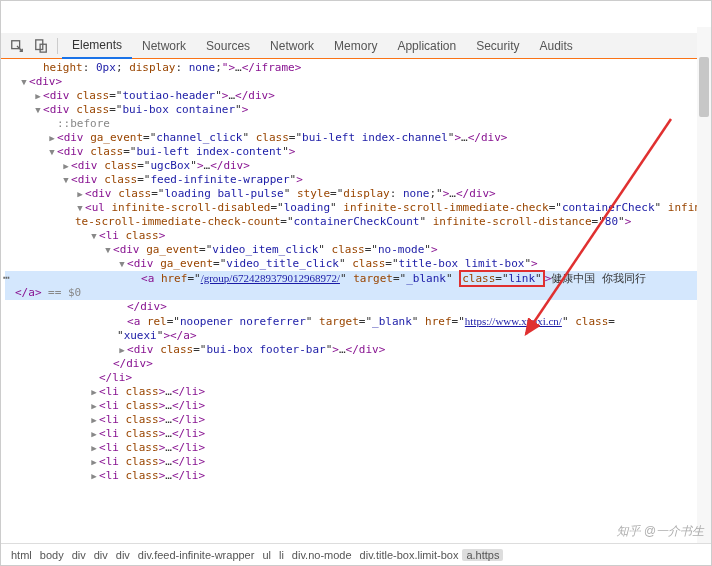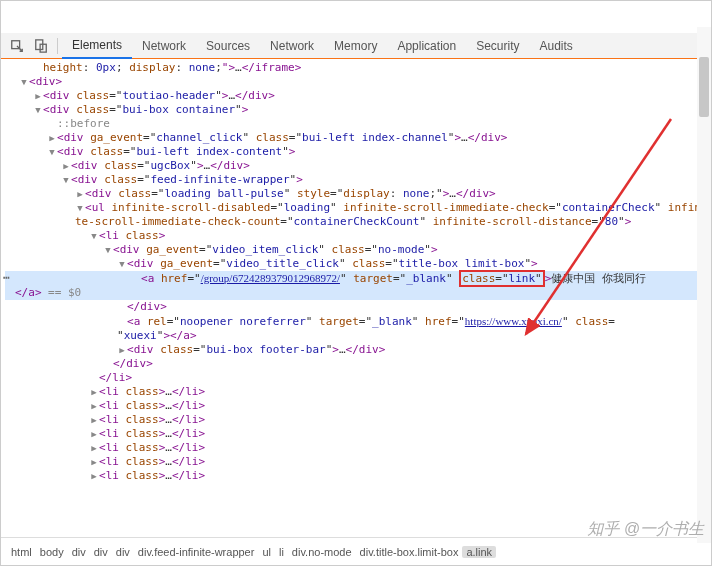--- a/index.html
+++ b/index.html
@@ -33,26 +33,26 @@
 .ind3 { padding-left: 42px; }
 .ind4 { padding-left: 56px; }
 .ind5 { padding-left: 70px; }
 .ind6 { padding-left: 84px; }
 .ind7 { padding-left: 98px; }
 .ind8 { padding-left: 112px; }
 .ind9 { padding-left: 126px; }
 .ind10 { }
 .redbox { border: 2px solid #e03030; padding: 0 1px; }
 .arrow-layer { position: absolute; pointer-events: none; }
-.breadcrumbs { height: 28px; border-top: 1px solid #ddd; display: flex; align-items: center; padding: 0 6px; background: #fff; font-size: 11px; color: #555; overflow: hidden; }
+.breadcrumbs { height: 22px; border-top: 1px solid #ddd; display: flex; align-items: center; padding: 0 6px; background: #fff; font-size: 11px; color: #555; overflow: hidden; }
 .crumb { padding: 0 4px; cursor: pointer; white-space: nowrap; }
 .crumb.active { background: #ddd; border-radius: 2px; }
 .scrollbar-y { position: absolute; right: 1px; top: 27px; width: 14px; bottom: 23px; background: #f7f7f7; }
 .scroll-thumb { position: absolute; left: 2px; right: 2px; top: 30px; height: 60px; background: #c7c7c7; border-radius: 2px; }
-.watermark { position: absolute; right: 8px; bottom: 26px; color: rgba(140,140,140,0.7); font-size: 16px; font-style: italic; pointer-events: none; }
+.watermark { position: absolute; right: 8px; bottom: 26px; color: rgba(140,140,140,0.7); font-size: 12px; font-style: italic; pointer-events: none; }
 .wrapln { white-space: normal; word-break: break-all; }
 </style>
 </head>
 <body>
 
 <div class="devtools">
   <div class="toolbar">
     <div class="toolbar-icon">
       <svg viewBox="0 0 16 16">
           <rect x="2" y="2" width="9" height="9"></rect>
@@ -141,21 +141,21 @@
     <span class="crumb">html</span>
     <span class="crumb">body</span>
     <span class="crumb">div</span>
     <span class="crumb">div</span>
     <span class="crumb">div</span>
     <span class="crumb">div.feed-infinite-wrapper</span>
     <span class="crumb">ul</span>
     <span class="crumb">li</span>
     <span class="crumb">div.no-mode</span>
     <span class="crumb">div.title-box.limit-box</span>
-    <span class="crumb active">a.link</span>
+    <span class="crumb active">a.https</span>
   </div>
 </div>
 
 <div class="scrollbar-y">
   <div class="scroll-thumb"></div>
 </div>
 
 <div class="watermark">知乎 @一介书生</div>
 
 </body></html>

